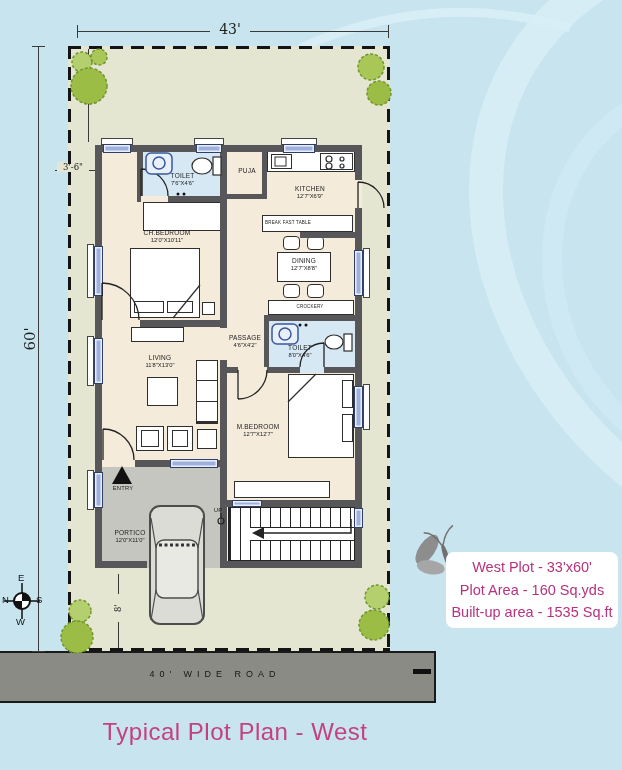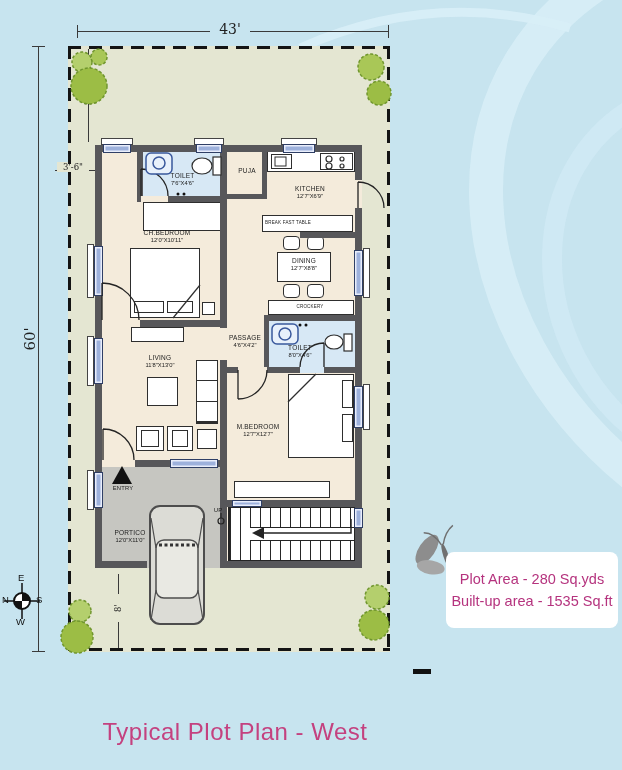--- a/index.html
+++ b/index.html
@@ -54,20 +54,23 @@
     <path d="M648,100 C520,160 520,350 648,440" stroke="#cfe9f4" stroke-width="20" fill="none" opacity="0.9"></path>
     <path d="M300,48 C390,8 480,2 570,28" stroke="#d8eef7" stroke-width="9" fill="none" opacity="0.9"></path>
   </svg>
 
   <div class="plot"></div>
   <div class="pedge ph abs" style="left:68px;top:46px;width:322px;"></div>
   <div class="pedge ph abs" style="left:68px;top:648px;width:322px;"></div>
   <div class="pedge pv abs" style="left:68px;top:46px;height:605px;"></div>
   <div class="pedge pv abs" style="left:387px;top:46px;height:605px;"></div>
 
+  <div class="road">
+    <span>40' WIDE ROAD</span>
+  </div>
   <div class="abs" style="left:413px;top:669px;width:18px;height:5px;background:#111;z-index:3"></div>
 
   <div class="dimline" style="left:78px;top:31px;width:132px;height:1px;"></div>
   <div class="dimline" style="left:250px;top:31px;width:138px;height:1px;"></div>
   <div class="dimline" style="left:77px;top:25px;width:1px;height:13px;"></div>
   <div class="dimline" style="left:388px;top:25px;width:1px;height:13px;"></div>
   <div class="dimlbl" style="left:210px;top:21px;width:40px;font-size:14px;">43'</div>
 
   <div class="dimline" style="left:38px;top:46px;width:1px;height:606px;"></div>
   <div class="dimline" style="left:32px;top:46px;width:13px;height:1px;"></div>
@@ -301,19 +304,20 @@
 
     <g transform="translate(446,556) rotate(-18)">
       <ellipse cx="-16" cy="-12" rx="17" ry="8" transform="rotate(-38 -16 -12)" fill="#8d8d8d"></ellipse>
       <ellipse cx="-18" cy="6" rx="14" ry="7" transform="rotate(28 -18 6)" fill="#a6a6a6"></ellipse>
       <ellipse cx="0" cy="0" rx="2.6" ry="13" fill="#707070"></ellipse>
       <path d="M1,-12 C5,-20 11,-25 16,-27 M-1,-12 C-3,-21 -8,-27 -14,-29" stroke="#707070" stroke-width="1.4" fill="none"></path>
     </g>
   </svg>
 
   <div class="infobox">
-    <div>Plot Area - 280 Sq.yds</div>
+    <div>West Plot - 33'x60'</div>
+    <div>Plot Area - 160 Sq.yds</div>
     <div>Built-up area - 1535 Sq.ft</div>
   </div>
 
   <div class="title">Typical Plot Plan - West</div>
 
 </div>
 
 </body></html>

